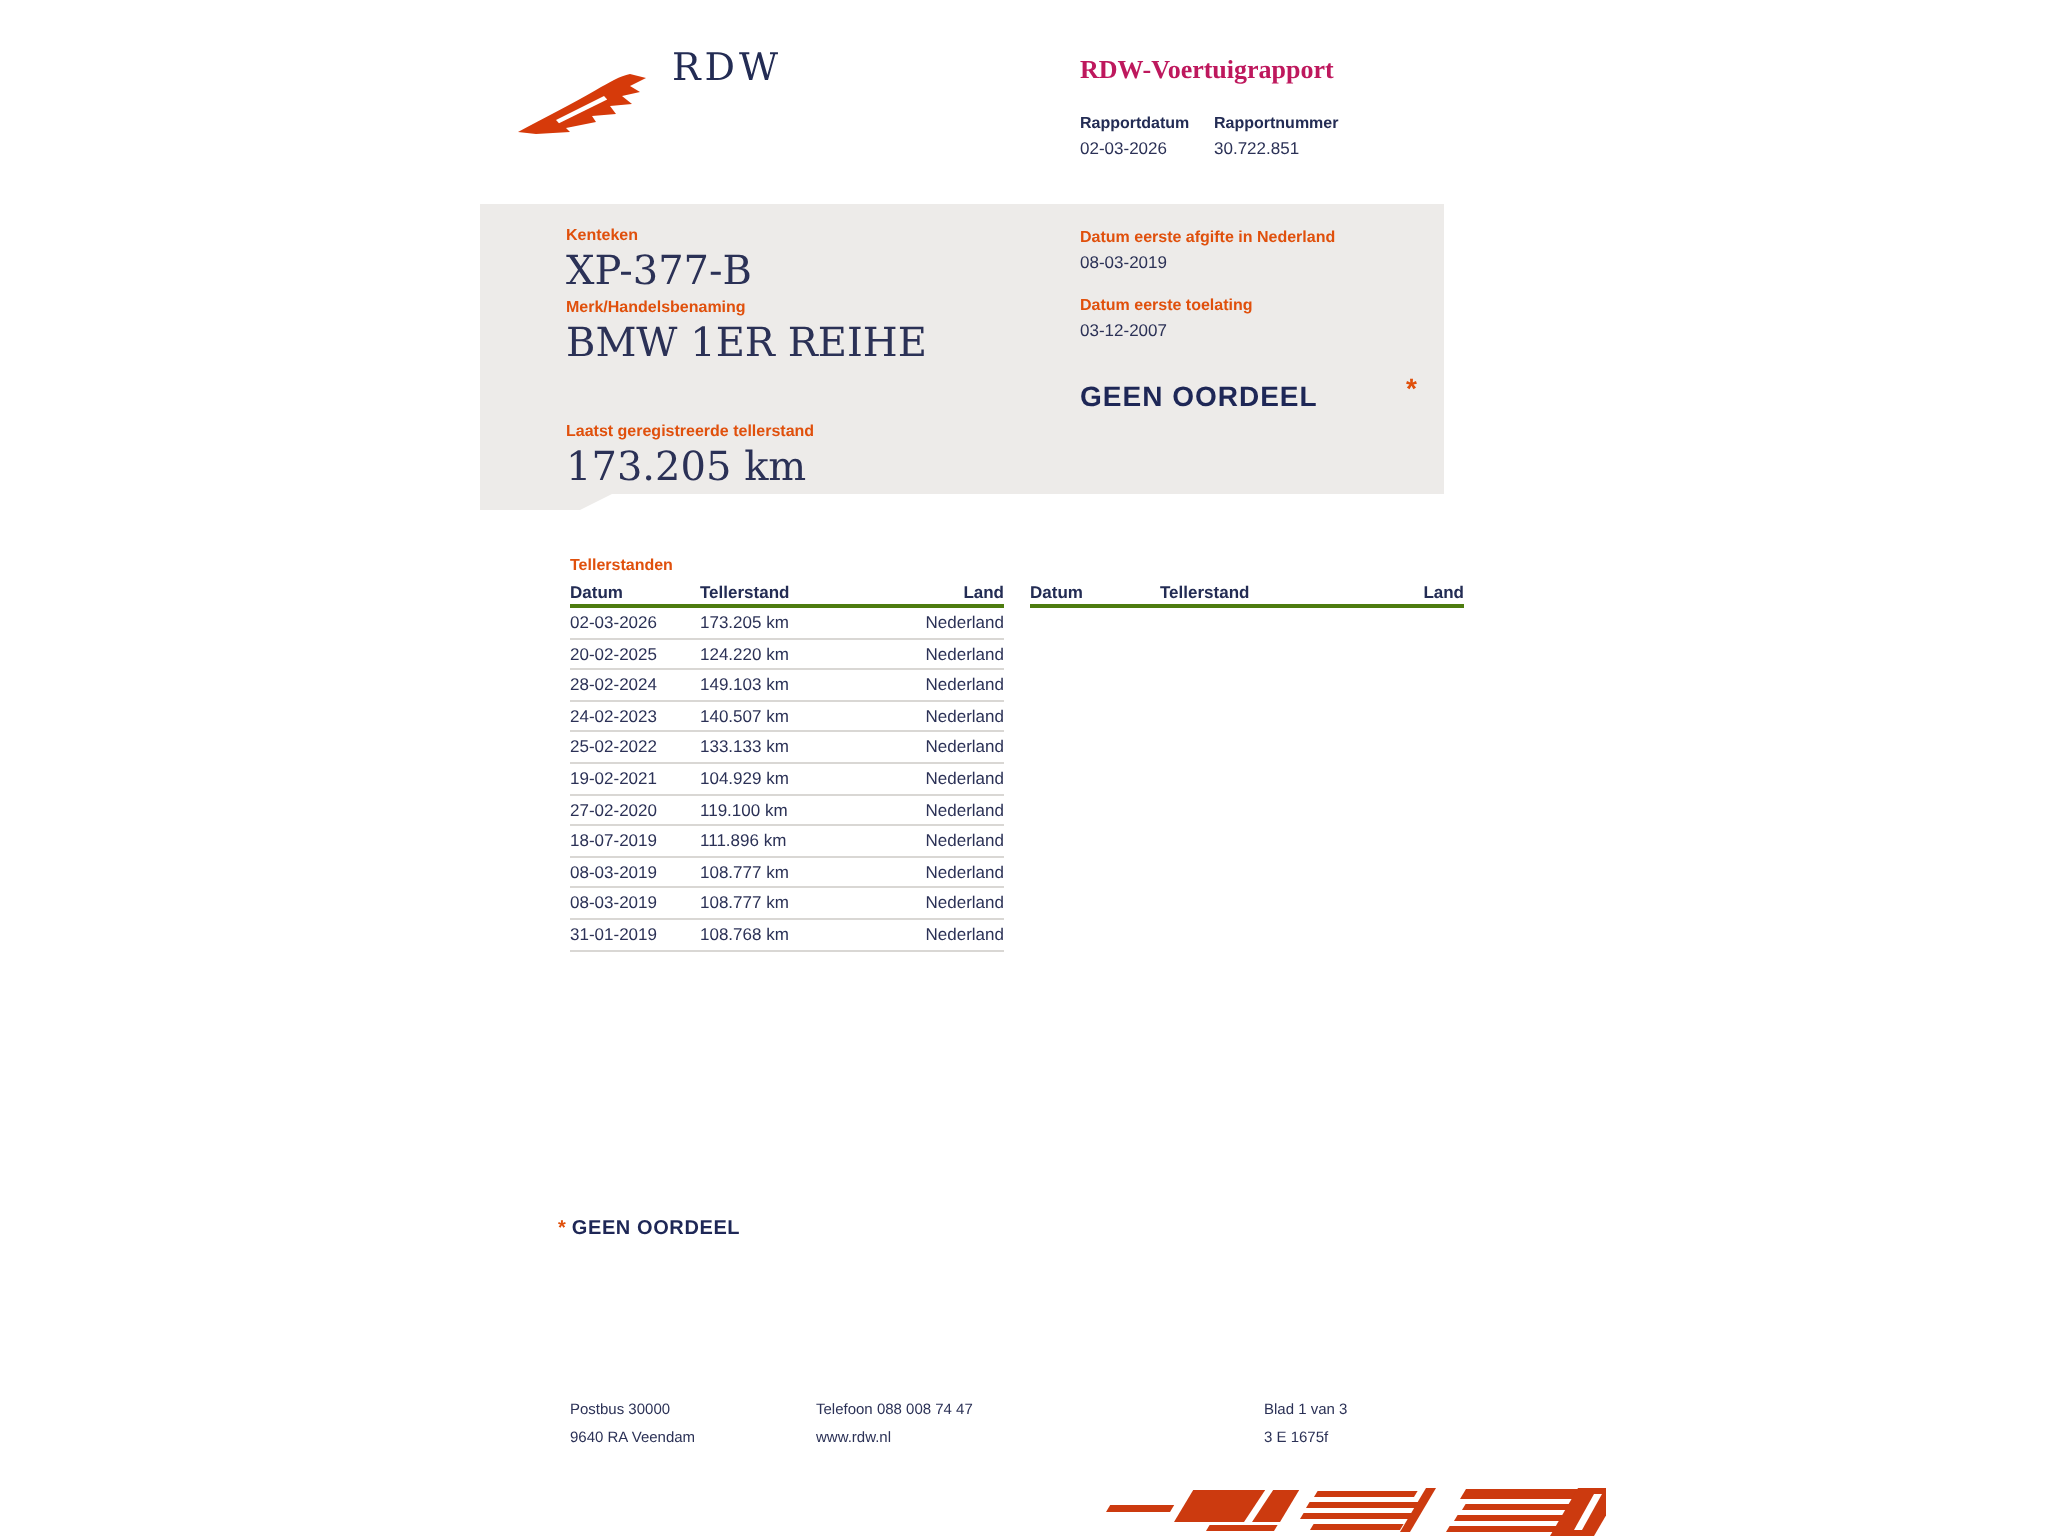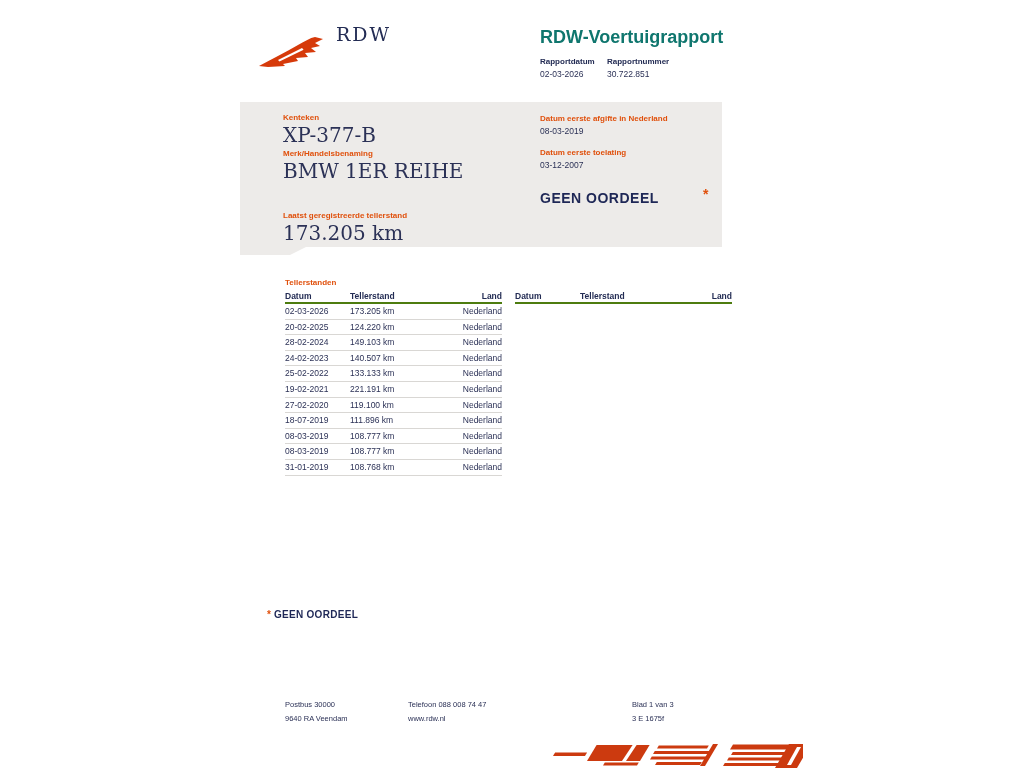--- a/index.html
+++ b/index.html
@@ -1,21 +1,21 @@
 <!DOCTYPE html>
 <html><head>
 <meta charset="utf-8">
 <style>
   html,body{margin:0;padding:0;background:#ffffff;}
   #page{position:relative;width:856px;height:768px;background:#ffffff;overflow:hidden;
         font-family:"Liberation Sans",sans-serif;border-radius:20px;}
   .abs{position:absolute;}
   
   .wordmark{font-family:"DejaVu Serif",serif;font-size:19px;letter-spacing:2px;color:#232c54;}
-  .doc-title{font-family:Liberation Sans, sans-serif;font-weight:bold;font-size:18px;color:#0f766e;}
+  .doc-title{font-family:Liberation Serif, serif;font-weight:bold;font-size:13px;color:#be185d;}
   .meta-label{font-size:8px;font-weight:bold;color:#232c54;}
   .meta-value{font-size:8.5px;color:#2b3156;}
   
   .summary-box{left:240px;top:102px;width:482px;height:153px;background:#edebe9;
       clip-path:polygon(0 0,482px 0,482px 145px,66px 145px,50px 153px,0 153px);}
   .field-label{font-size:8px;font-weight:bold;color:#e0500c;}
   .field-value-serif{font-family:"DejaVu Serif",serif;font-size:20px;color:#2b3156;}
   .field-value-sans{font-size:8.5px;color:#2b3156;}
   .verdict{font-size:14px;font-weight:bold;color:#1e2756;letter-spacing:.5px;}
   .verdict-mark{font-size:14px;font-weight:bold;color:#e0500c;}
@@ -102,21 +102,21 @@
           <span class="c1">140.507 km</span>
           <span class="c2">Nederland</span>
         </div>
         <div class="trow">
           <span class="c0">25-02-2022</span>
           <span class="c1">133.133 km</span>
           <span class="c2">Nederland</span>
         </div>
         <div class="trow">
           <span class="c0">19-02-2021</span>
-          <span class="c1">221.191 km</span>
+          <span class="c1">104.929 km</span>
           <span class="c2">Nederland</span>
         </div>
         <div class="trow">
           <span class="c0">27-02-2020</span>
           <span class="c1">119.100 km</span>
           <span class="c2">Nederland</span>
         </div>
         <div class="trow">
           <span class="c0">18-07-2019</span>
           <span class="c1">111.896 km</span>
@@ -141,21 +141,21 @@
   </div>
 
   <div class="ttable" style="left:515px;top:290px;">
     <div class="thead">
       <span class="c0">Datum</span>
       <span class="c1">Tellerstand</span>
       <span class="c2">Land</span>
     </div>
   </div>
 
-  <div class="abs" style="left:267px;top:604px;width:430px;">
+  <div class="abs" style="left:279px;top:604px;width:430px;">
     <div>
       <span class="fn-mark">*</span><span class="fn-title">GEEN OORDEEL</span>
     </div>
   </div>
 
   <div class="abs foot" style="left:285px;top:698px;">
     <div>Postbus 30000</div>
     <div>9640 RA Veendam</div>
   </div>
   <div class="abs foot" style="left:408px;top:698px;">

